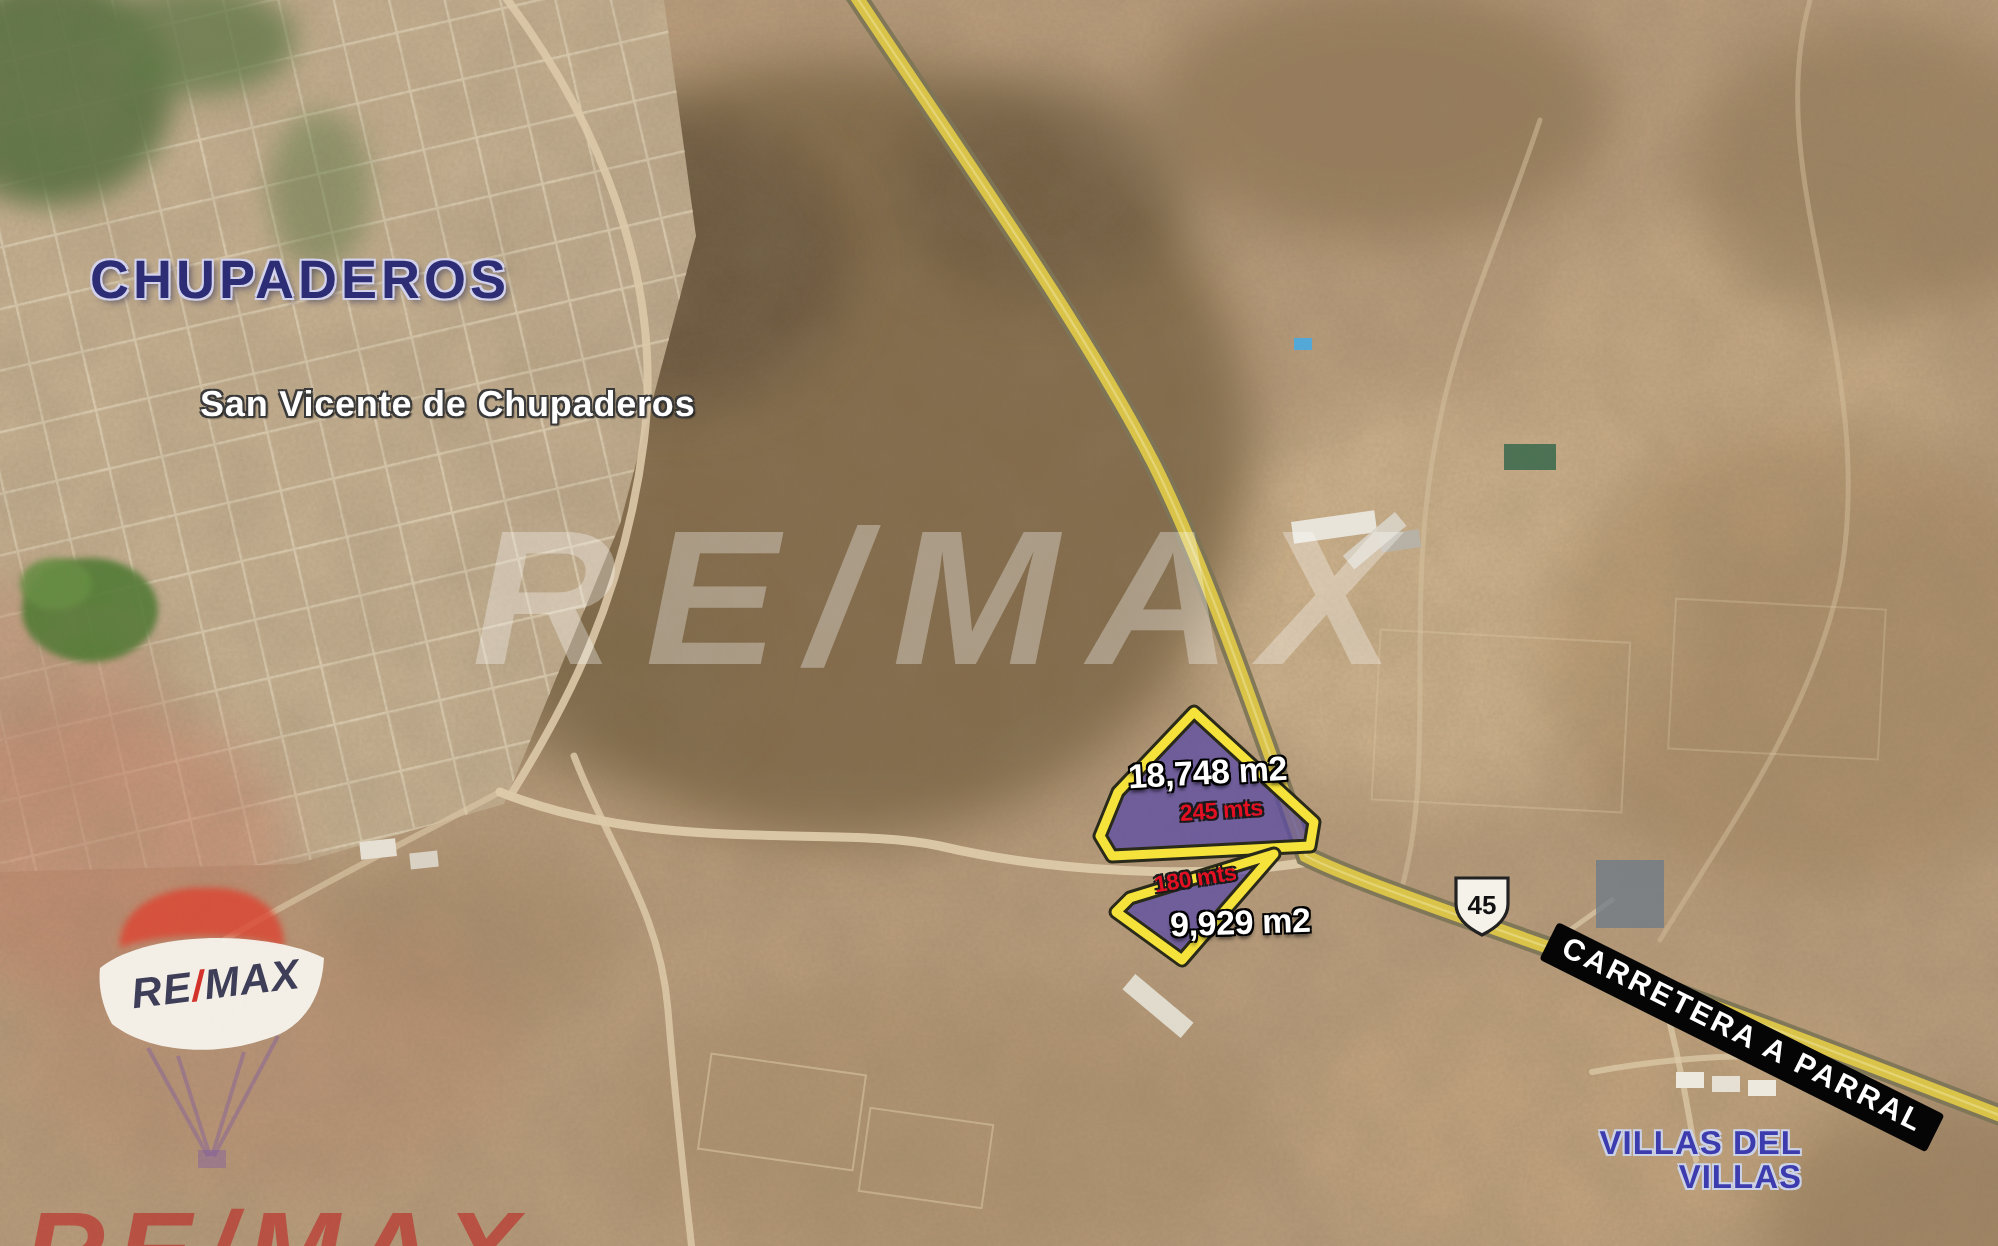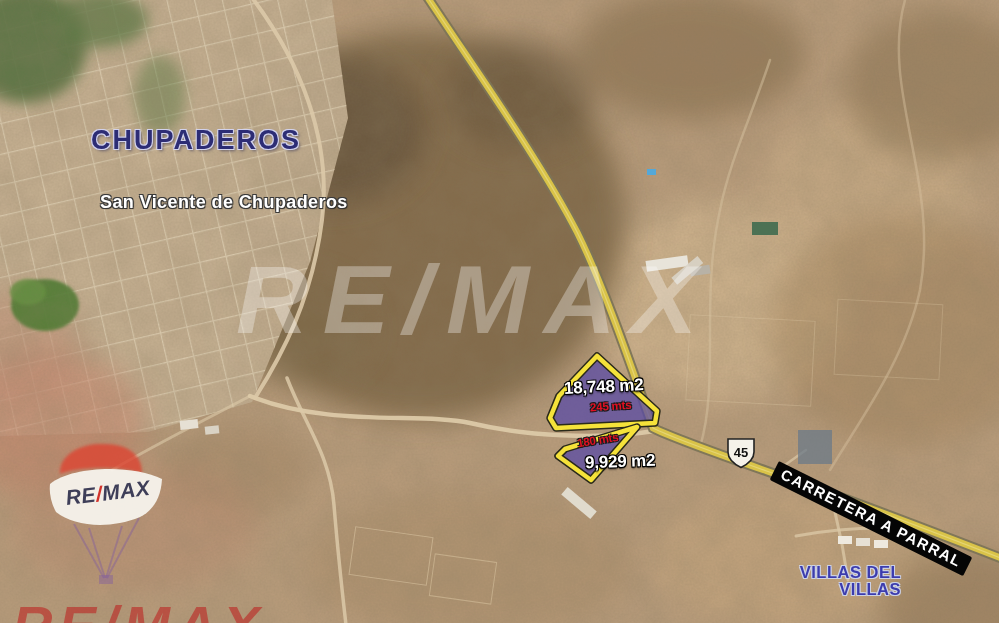--- a/index.html
+++ b/index.html
@@ -7,21 +7,20 @@
     position:relative;width:999px;height:623px;overflow:hidden;
     background:#b99c7c;font-family:"Liberation Sans",sans-serif;
   }
   .stage svg.base{position:absolute;left:0;top:0;}
   .lbl{position:absolute;white-space:nowrap;line-height:1.05;}
   
   .town-label{
     left:45px;top:126px;font-size:27px;font-weight:700;letter-spacing:2px;
     color:#2d2d75;
     text-shadow:-1px -1px 0 #d2d2ec,1px -1px 0 #d2d2ec,-1px 1px 0 #d2d2ec,1px 1px 0 #d2d2ec,2px 2px 3px rgba(40,40,80,.55);
-    margin-left:46px;
   }
   .town-sublabel{
     left:100px;top:193px;font-size:18px;font-weight:700;letter-spacing:.4px;color:#fff;
     text-shadow:-1px -1px 0 #3a3a3a,1px -1px 0 #3a3a3a,-1px 1px 0 #3a3a3a,1px 1px 1px #222;
   }
   
   .wm-center{
     left:236px;top:250px;font-size:96px;font-weight:700;font-style:italic;
     letter-spacing:14px;color:rgba(255,255,255,.32);transform:scaleX(1.04);
     transform-origin:left top;

